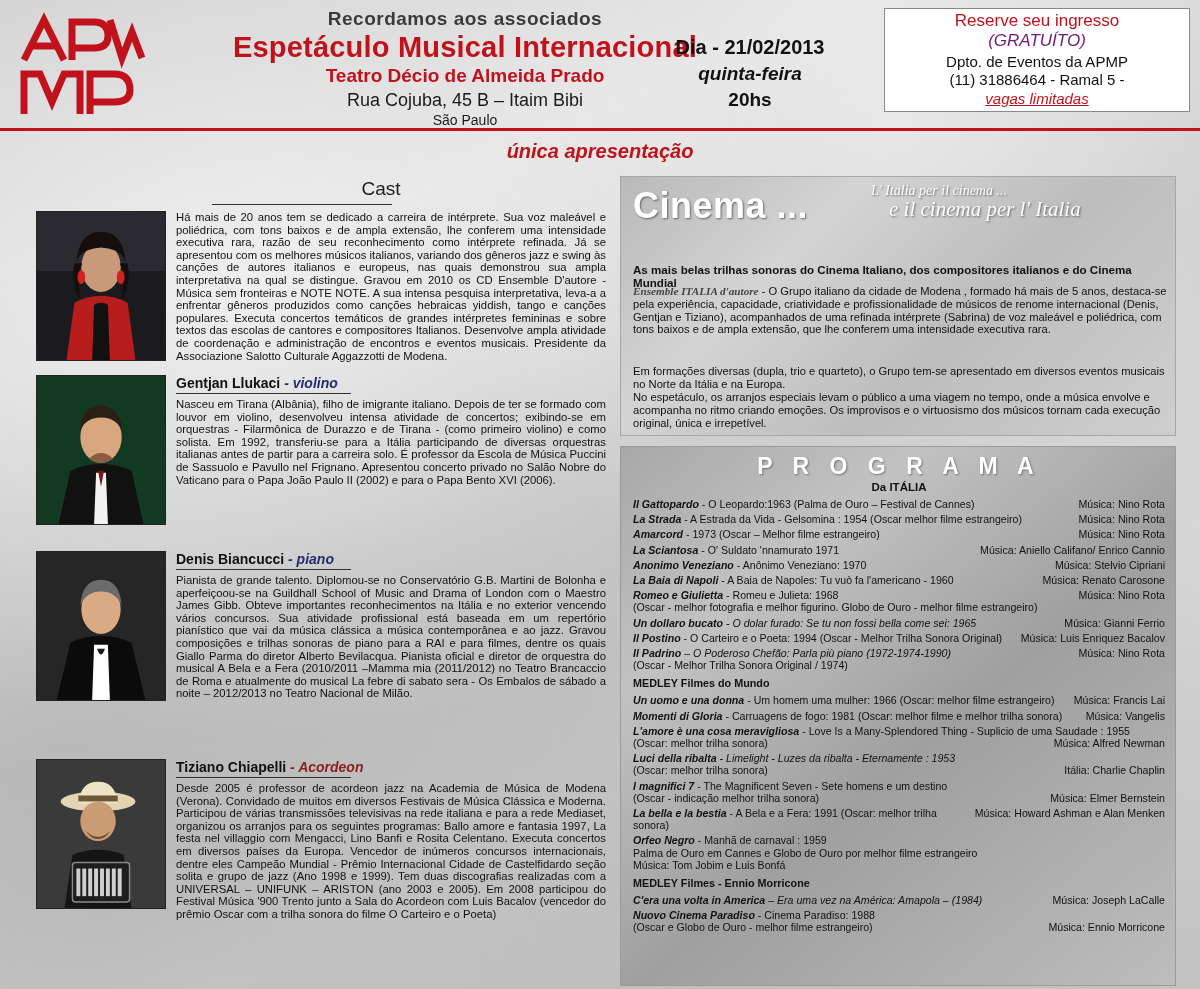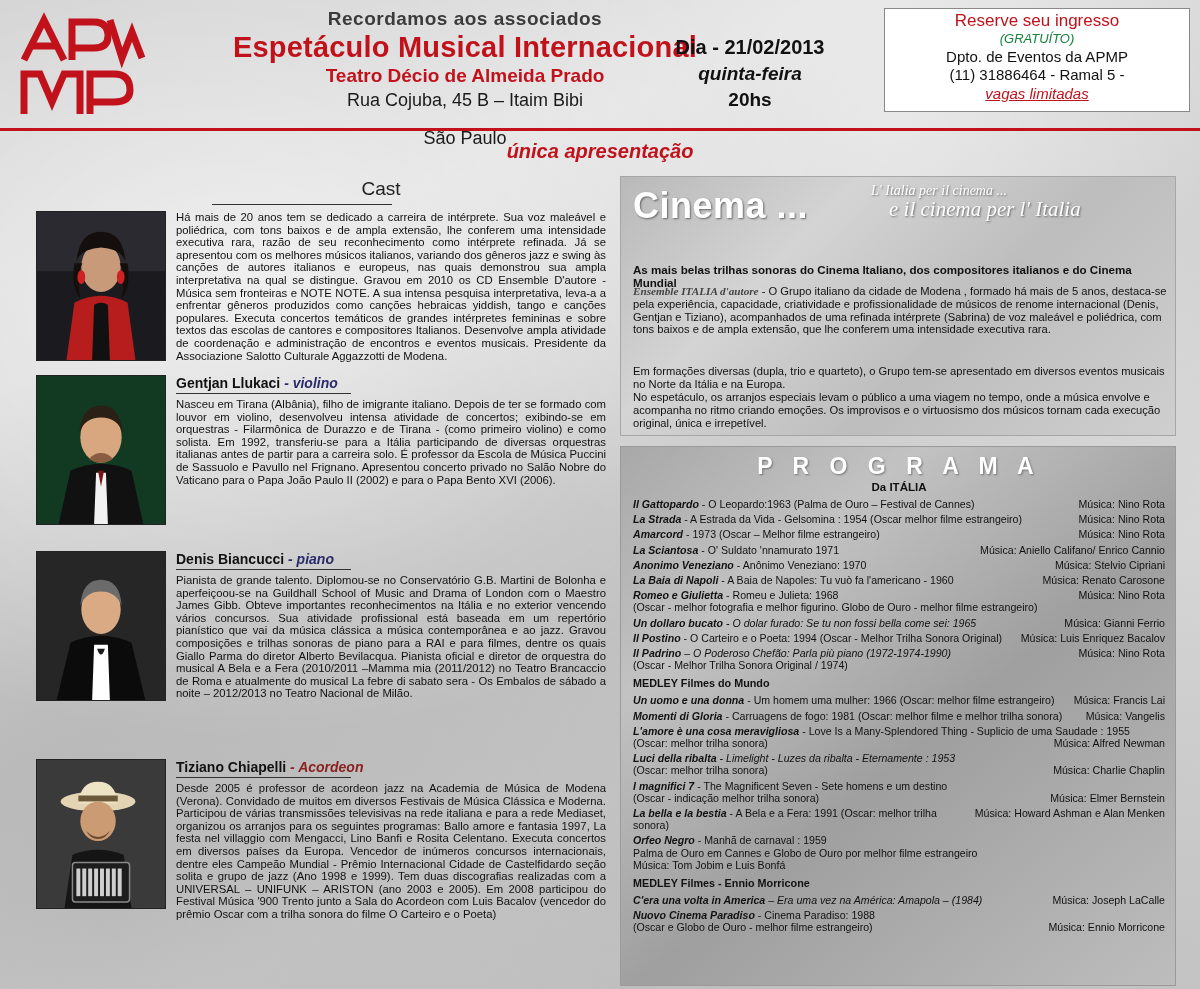--- a/index.html
+++ b/index.html
@@ -27,34 +27,34 @@
   .header { position: absolute; left: 0; top: 0; width: 1200px; height: 126px; }
 
   .logo { position: absolute; left: 10px; top: 10px; width: 140px; height: 112px; }
   .logo svg { display: block; }
 
   .header-center { position: absolute; left: 160px; top: 8px; width: 610px; text-align: center; }
   .h-line1 { font-size: 19px; color: #3b3b3b; font-weight: bold; letter-spacing: .5px; }
   .h-line2 { font-size: 29px; color: #c1121c; font-weight: bold; margin-top: 1px; letter-spacing: .2px; }
   .h-line3 { font-size: 19px; color: #c1121c; font-weight: bold; margin-top: 1px; }
   .h-line4 { font-size: 18px; color: #1a1a1a; margin-top: 3px; }
-  .h-line5 { font-size: 18px; color: #1a1a1a; margin-top: 17px; text-align: center; }
+  .h-line5 { font-size: 14px; color: #1a1a1a; margin-top: 1px; text-align: center; }
 
   .header-date { position: absolute; left: 640px; top: 36px; width: 220px; text-align: center; }
   .d-line1 { font-size: 20px; font-weight: bold; color: #111; }
   .d-line2 { font-size: 19px; font-weight: bold; font-style: italic; color: #111; margin-top: 4px; }
   .d-line3 { font-size: 19px; font-weight: bold; color: #111; margin-top: 4px; }
 
   .reserve-box {
     position: absolute; left: 884px; top: 8px; width: 306px; height: 104px;
     background: #ffffff; border: 1px solid #888;
     text-align: center; padding-top: 2px;
   }
   .r1 { font-size: 17px; color: #c1121c; }
-  .r2 { font-size: 13px; color: #15803d; font-style: italic; text-align: center; }
+  .r2 { font-size: 17px; color: #701a75; font-style: italic; text-align: center; }
   .r3 { font-size: 15px; color: #111; margin-top: 2px; }
   .r4 { font-size: 15px; color: #111; margin-top: 1px; }
   .r5 { font-size: 15px; color: #c1121c; font-style: italic; text-decoration: underline; margin-top: 2px; }
 
   .red-rule { position: absolute; left: 0; top: 128px; width: 1200px; height: 3px; background: #c1121c; }
   .unica { position: absolute; left: 0; top: 140px; width: 1200px; text-align: center;
            font-size: 20px; color: #c1121c; font-weight: bold; font-style: italic; }
 
   
   .left-col { position: absolute; left: 36px; top: 178px; width: 570px; }
@@ -340,21 +340,21 @@
         <div class="prog-item clearfix">
           <span class="mus">Música: Vangelis</span>
           <span class="it">Momenti di Gloria</span><span> - Carruagens de fogo: 1981 (Oscar: melhor filme e melhor trilha sonora)</span>
         </div>
         <div class="prog-item clearfix">
           <span class="it">L'amore è una cosa meravigliosa</span><span> - Love Is a Many-Splendored Thing - Suplicio de uma Saudade : 1955</span>
           <div class="clearfix"><span class="mus">Música: Alfred Newman</span><span>(Oscar: melhor trilha sonora)</span></div>
         </div>
         <div class="prog-item clearfix">
           <span class="it">Luci della ribalta</span><span class="it2"> - Limelight - Luzes da ribalta - Eternamente : 1953</span>
-          <div class="clearfix"><span class="mus">Música: Charlie Chaplin</span><span>(Oscar: melhor trilha sonora)</span></div>
+          <div class="clearfix"><span class="mus">Itália: Charlie Chaplin</span><span>(Oscar: melhor trilha sonora)</span></div>
         </div>
         <div class="prog-item clearfix">
           <span class="it">I magnifici 7</span><span> - The Magnificent Seven - Sete homens e um destino</span>
           <div class="clearfix"><span class="mus">Música: Elmer Bernstein</span><span>(Oscar - indicação melhor trilha sonora)</span></div>
         </div>
         <div class="prog-item clearfix">
           <span class="mus">Música: Howard Ashman e Alan Menken</span>
           <span class="it">La bella e la bestia</span><span> - A Bela e a Fera:  1991 (Oscar: melhor trilha sonora)</span>
         </div>
         <div class="prog-item clearfix">

